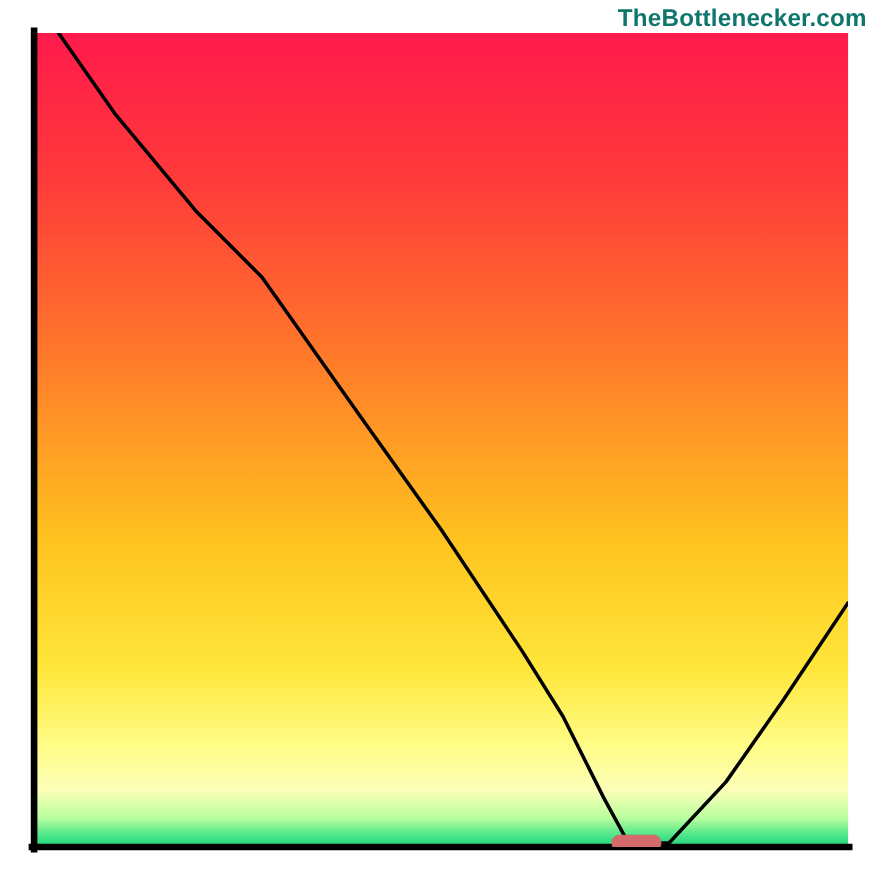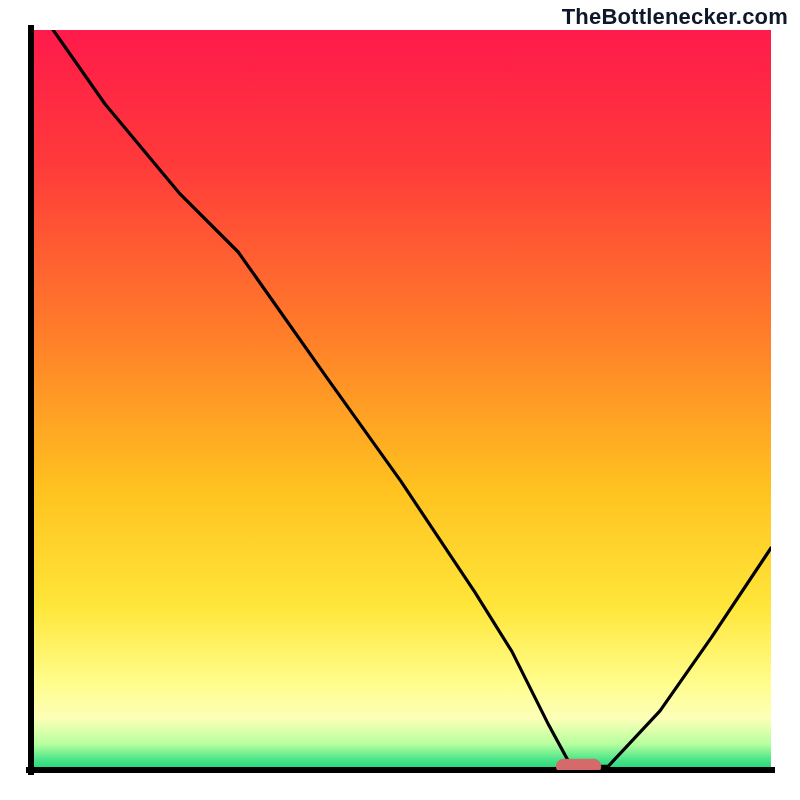--- a/index.html
+++ b/index.html
@@ -15,21 +15,21 @@
     position: relative;
     width: 800px;
     height: 800px;
   }
   .watermark {
     position: absolute;
     top: 4px;
     right: 12px;
     font-size: 22px;
     font-weight: 600;
-    color: #0f172a;
+    color: #0f766e;
     letter-spacing: 0.2px;
   }
   svg {
     display: block;
   }
 </style>
 </head>
 <body>
 
 <div class="stage">

